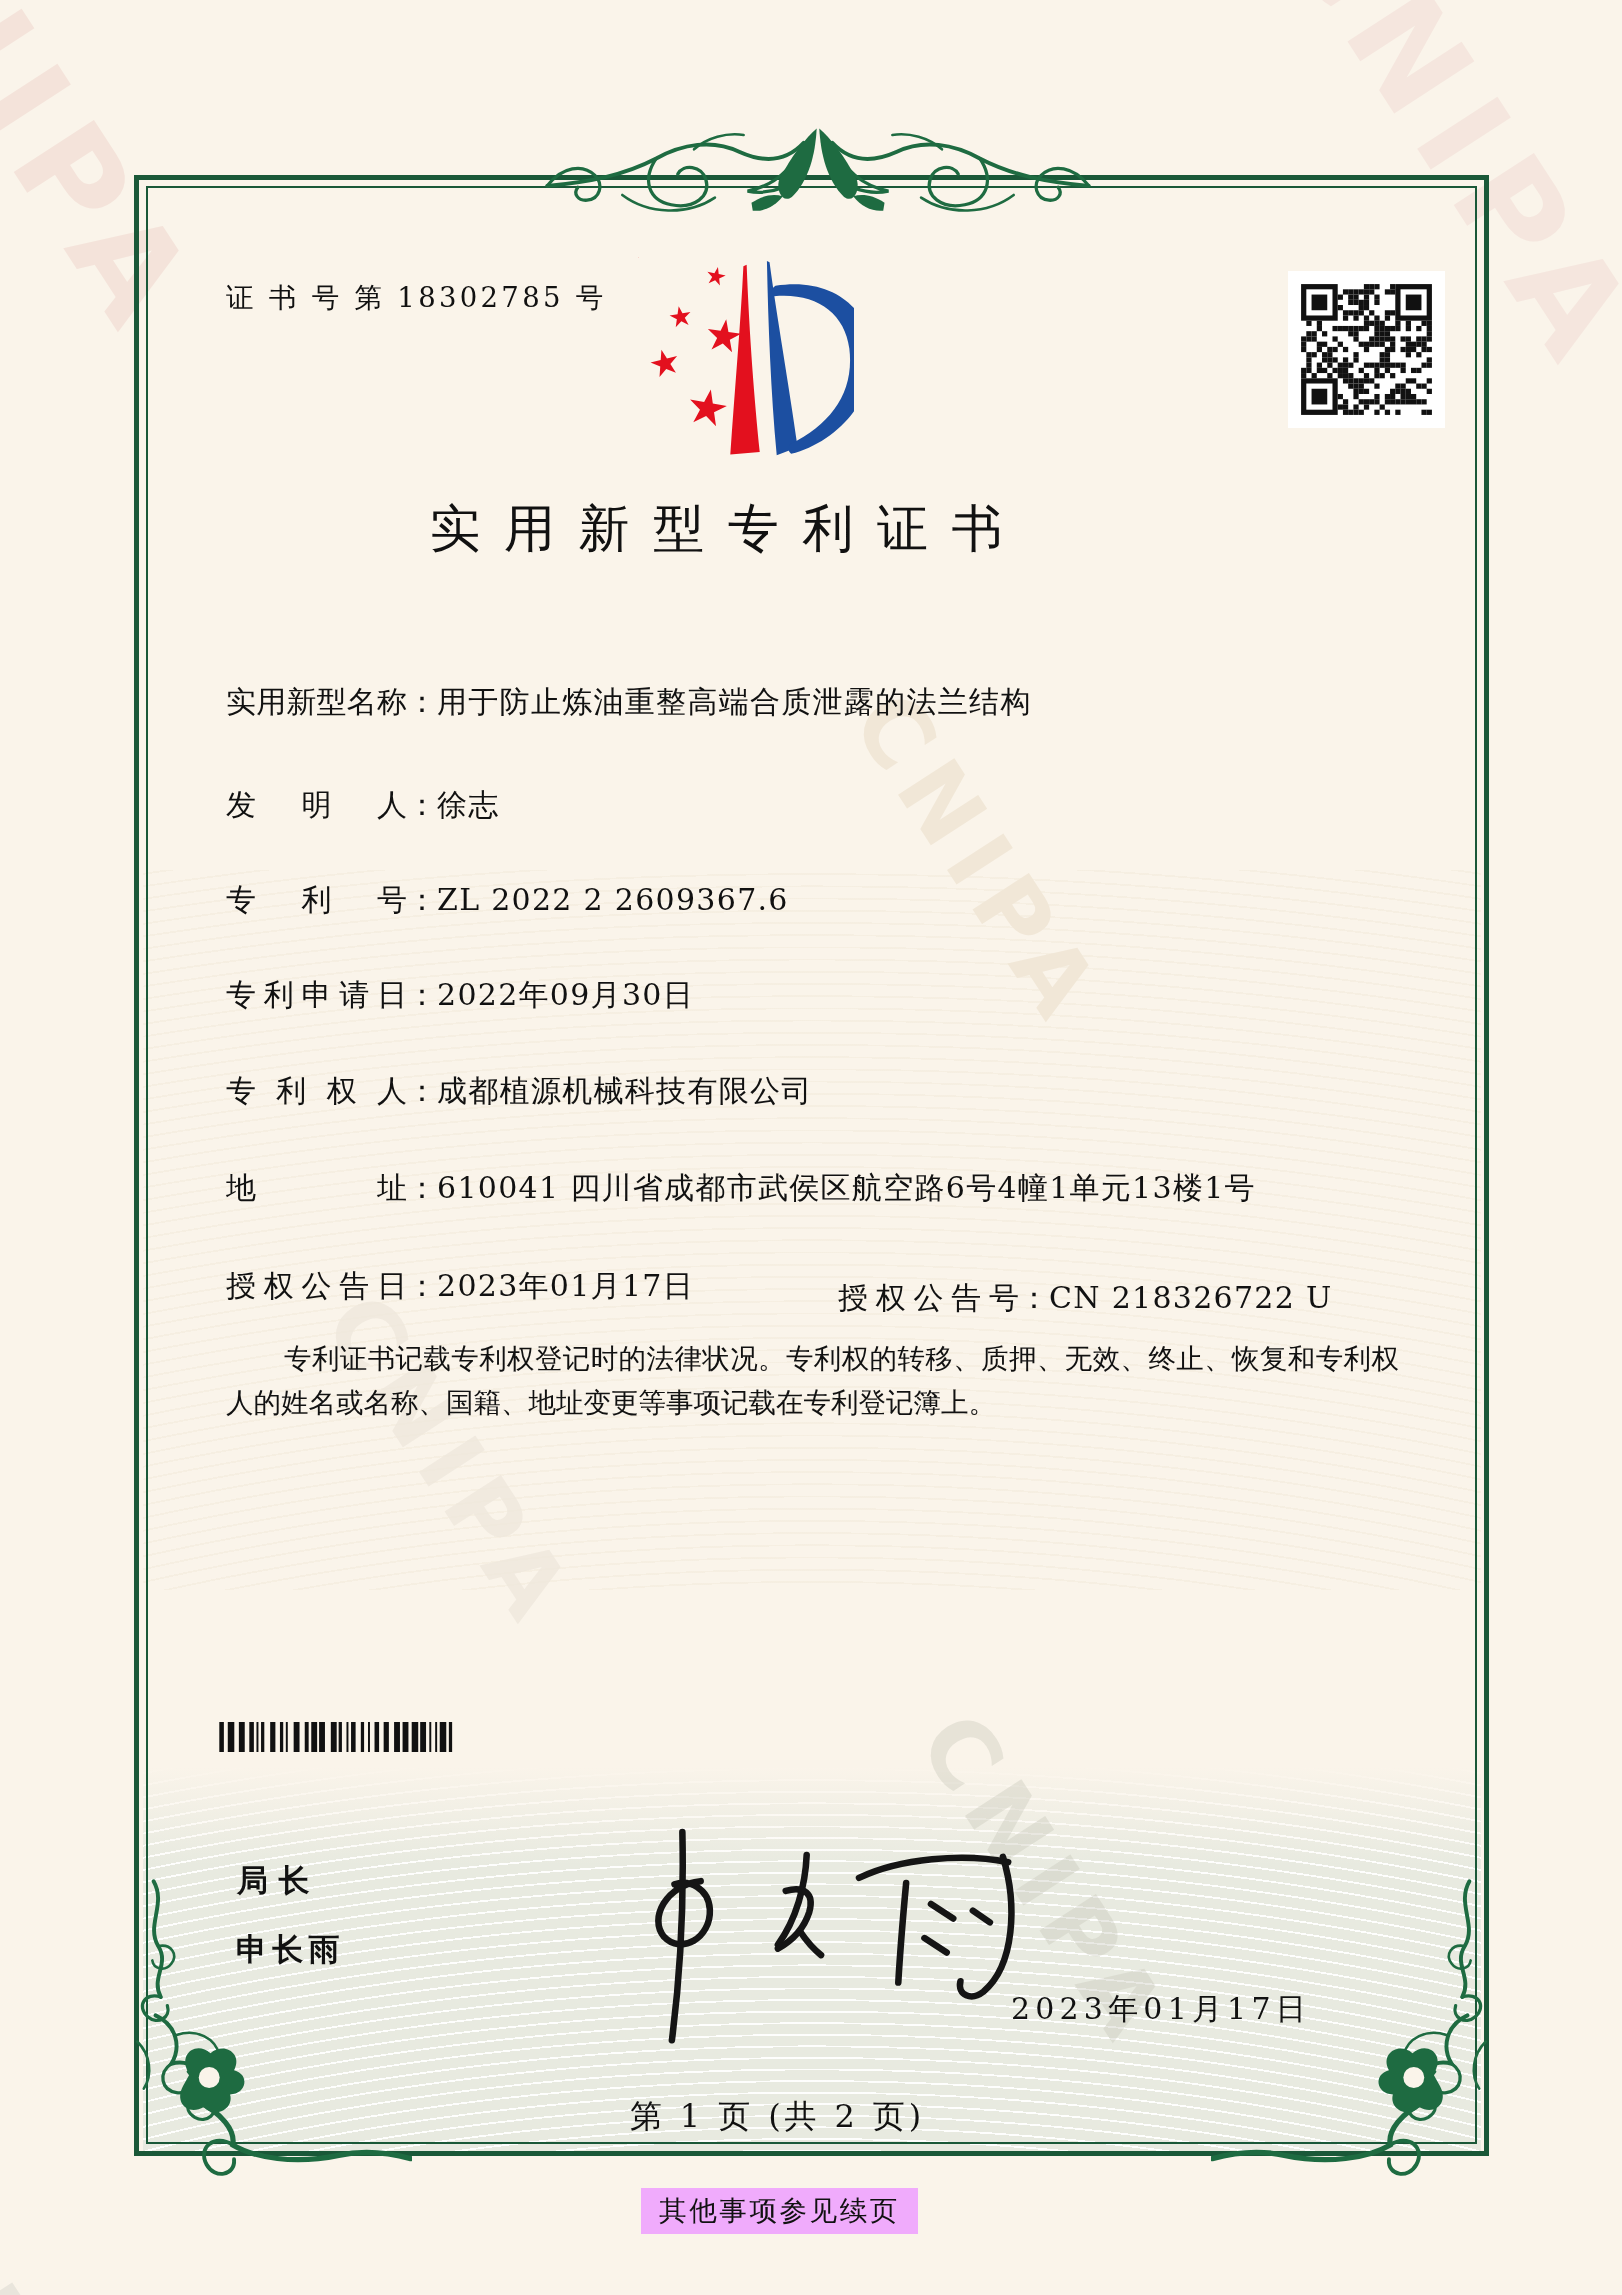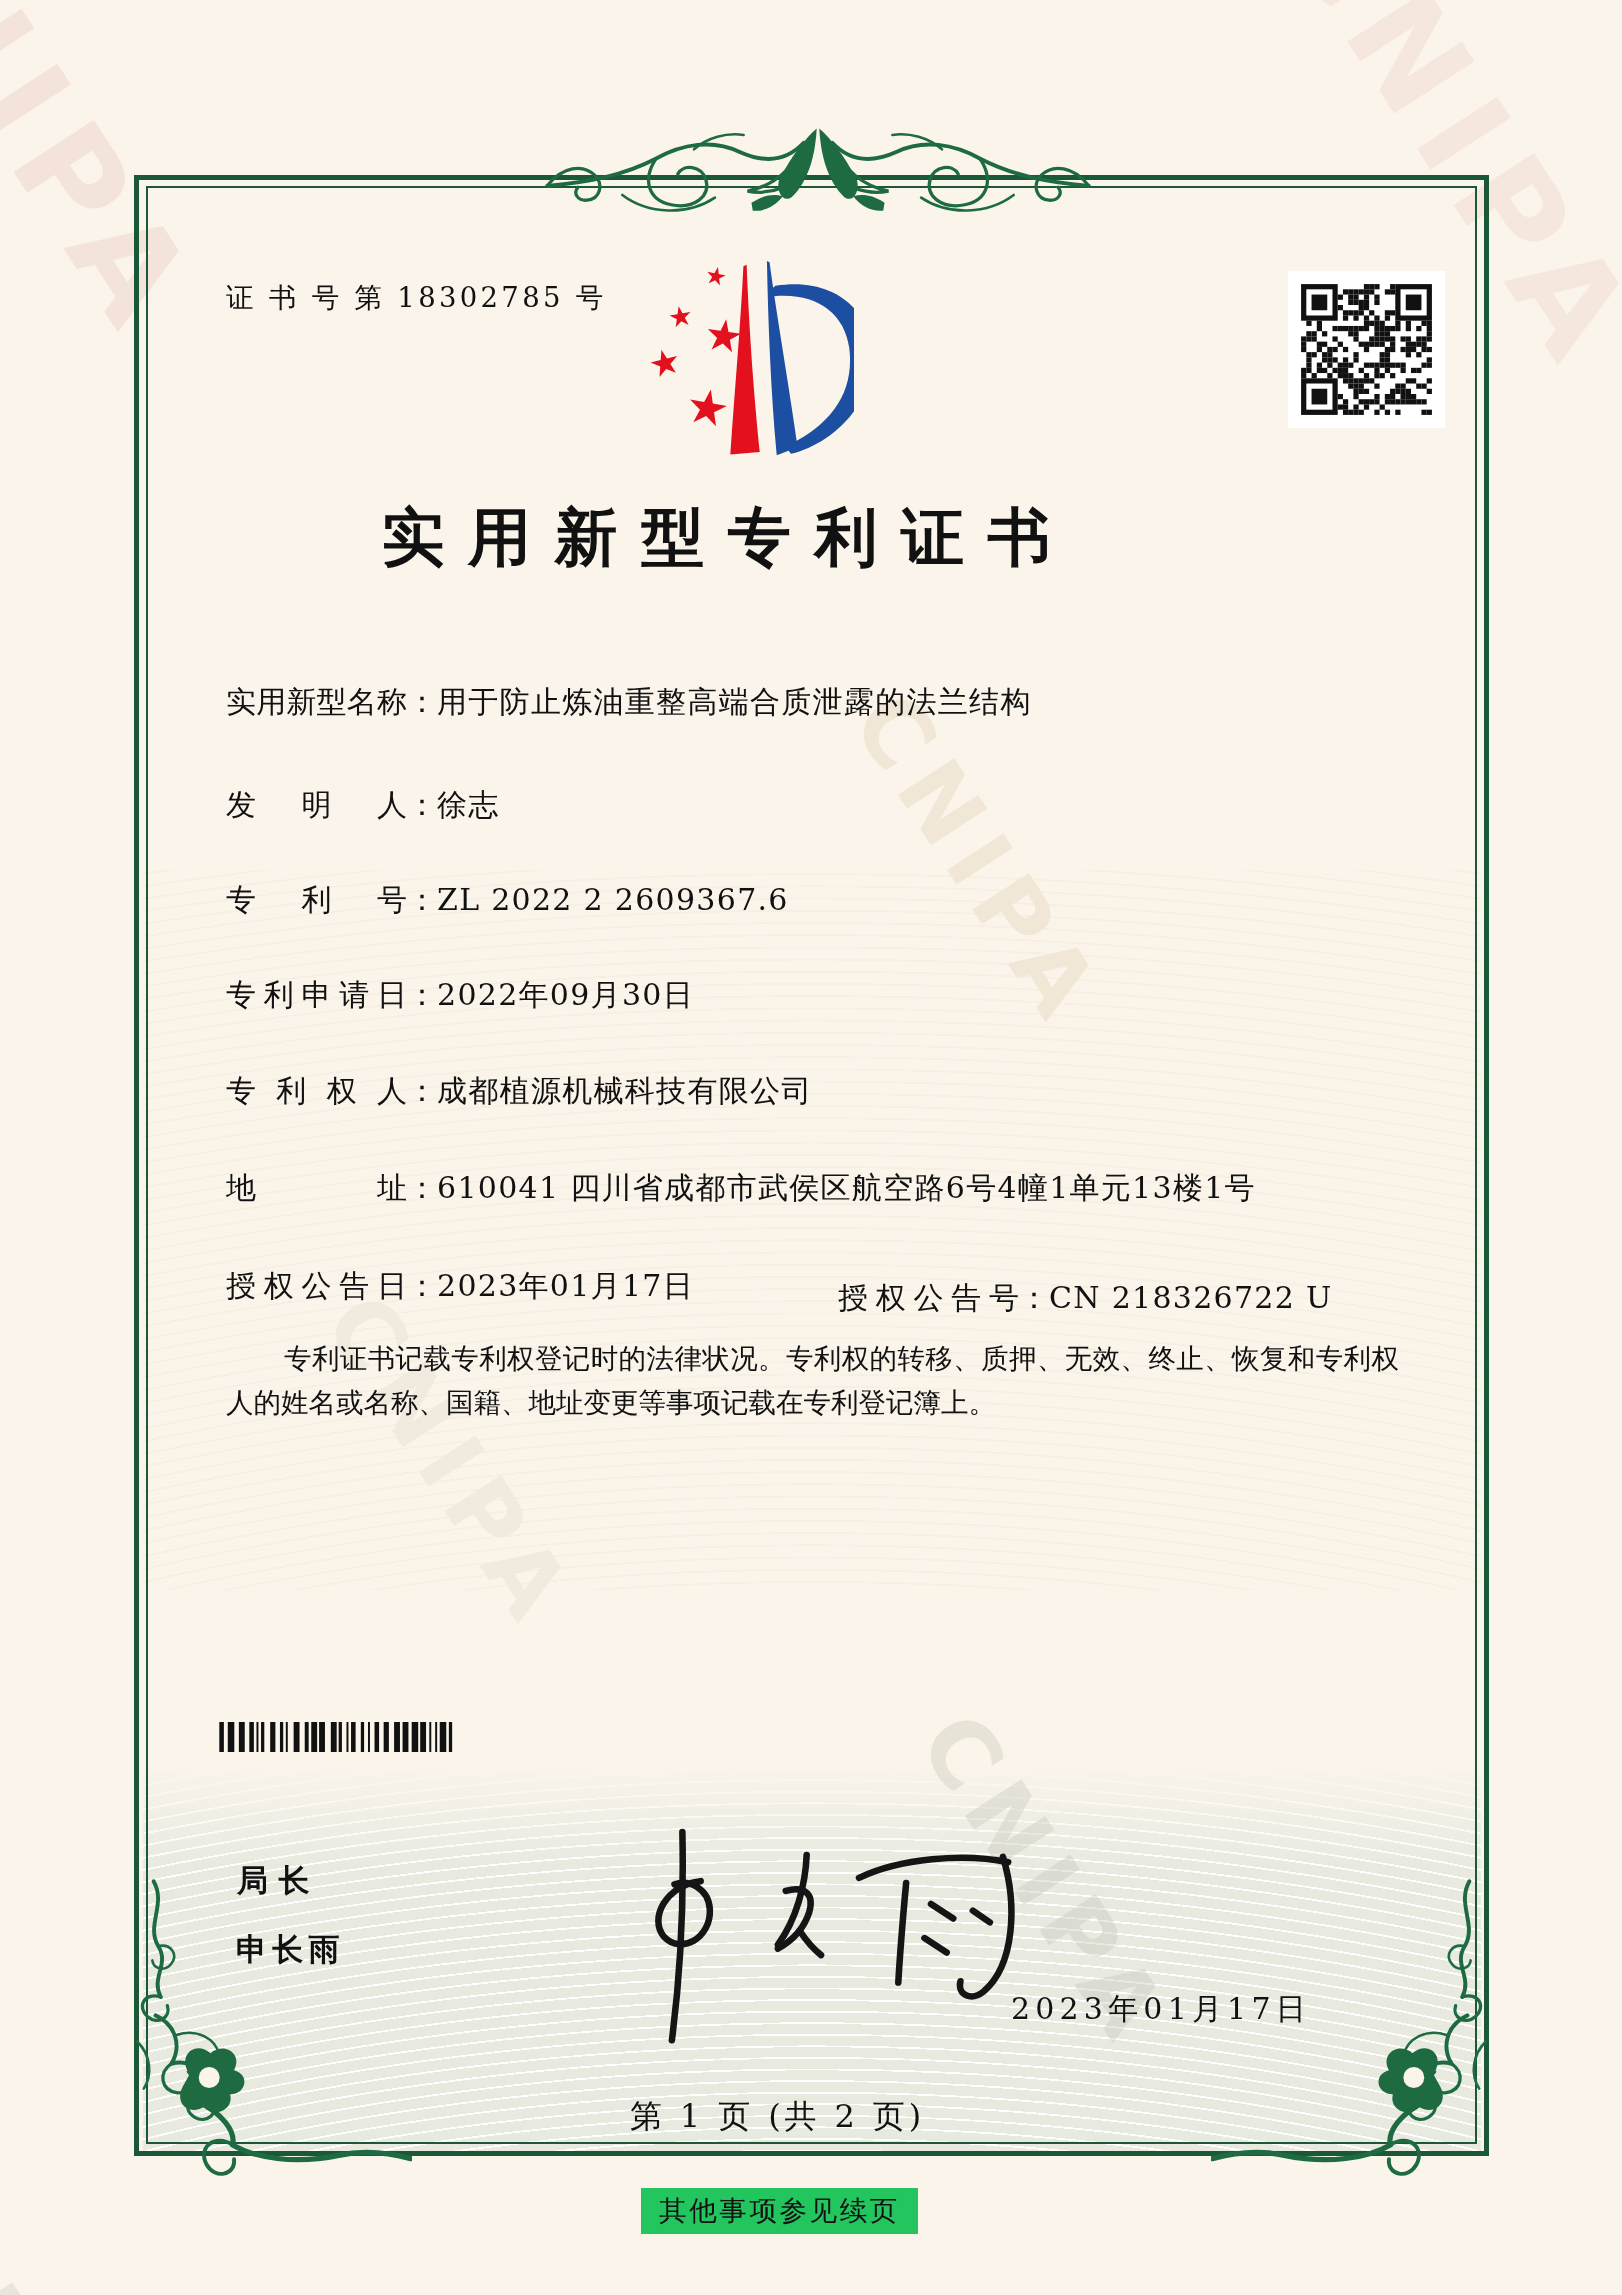--- a/index.html
+++ b/index.html
@@ -32,39 +32,39 @@
   .frame{left:134px;top:175px;width:1355px;height:1981px;border:5.9px solid #1A5838;
          box-sizing:border-box;z-index:2;}
   .frame-inner{left:146px;top:186px;width:1331px;height:1958px;border:2px solid #1A5838;
          box-sizing:border-box;z-index:2;}
   .ornament{z-index:3;}
   
   .content{z-index:4;}
   .cert-no{left:226px;top:280px;font-size:27.5px;letter-spacing:3.3px;z-index:4;}
   .logo{left:638px;top:257px;width:216px;height:206px;z-index:4;}
   .qr-box{left:1288px;top:271px;width:157px;height:157px;background:#fff;z-index:4;}
-  .title{left:0;top:495px;width:1432px;text-align:center;font-size:63px;font-weight:bold;
+  .title{left:0;top:495px;width:1432px;text-align:center;font-size:51px;font-weight:normal;
          letter-spacing:23.6px;text-indent:23.6px;z-index:4;white-space:nowrap;}
   .field-row{left:226px;font-size:30px;white-space:nowrap;z-index:4;}
   .flabel{display:inline-block;width:181px;text-align:justify;text-align-last:justify;}
   .fvalue{letter-spacing:1.3px;}
   .pair2{position:absolute;left:612px;top:12px;}
   .body-text{left:226px;top:1336px;width:1173px;font-size:27.5px;line-height:44px;
              text-align:justify;z-index:4;}
   .body-text p{margin:0;text-indent:58px;}
   .barcode{left:219px;top:1722px;width:238px;height:30px;z-index:4;}
   .sig-role{left:237px;top:1860px;font-size:31px;letter-spacing:10.5px;z-index:4;
             font-family:"DejaVu Sans","Liberation Sans",sans-serif;font-weight:bold;}
   .sig-name{left:236px;top:1929px;font-size:31px;letter-spacing:5.2px;z-index:4;
             font-family:"DejaVu Sans","Liberation Sans",sans-serif;font-weight:bold;}
   .sig-script{left:609px;top:1819px;width:432px;height:229px;z-index:4;}
   .grant-date-bottom{left:1011px;top:1989px;font-size:30px;letter-spacing:5.2px;z-index:4;}
   .page-no{left:0;top:2095px;width:1555px;text-align:center;font-size:32px;
            letter-spacing:3.9px;z-index:4;}
-  .cont-note{left:641px;top:2188px;width:277px;height:46px;background:#22c55e;z-index:4;
+  .cont-note{left:641px;top:2188px;width:277px;height:46px;background:#f0abfc;z-index:4;
              display:flex;align-items:center;justify-content:center;font-size:27.5px;
              letter-spacing:2.6px;}
 </style>
 </head>
 <body>
 
 <div class="wm" id="wm1">CNIPA</div>
 <div class="wm" id="wm2">CNIPA</div>
 <div class="wm" id="wm3">CNIPA</div>
 <div class="wm" id="wm4">CNIPA</div>

